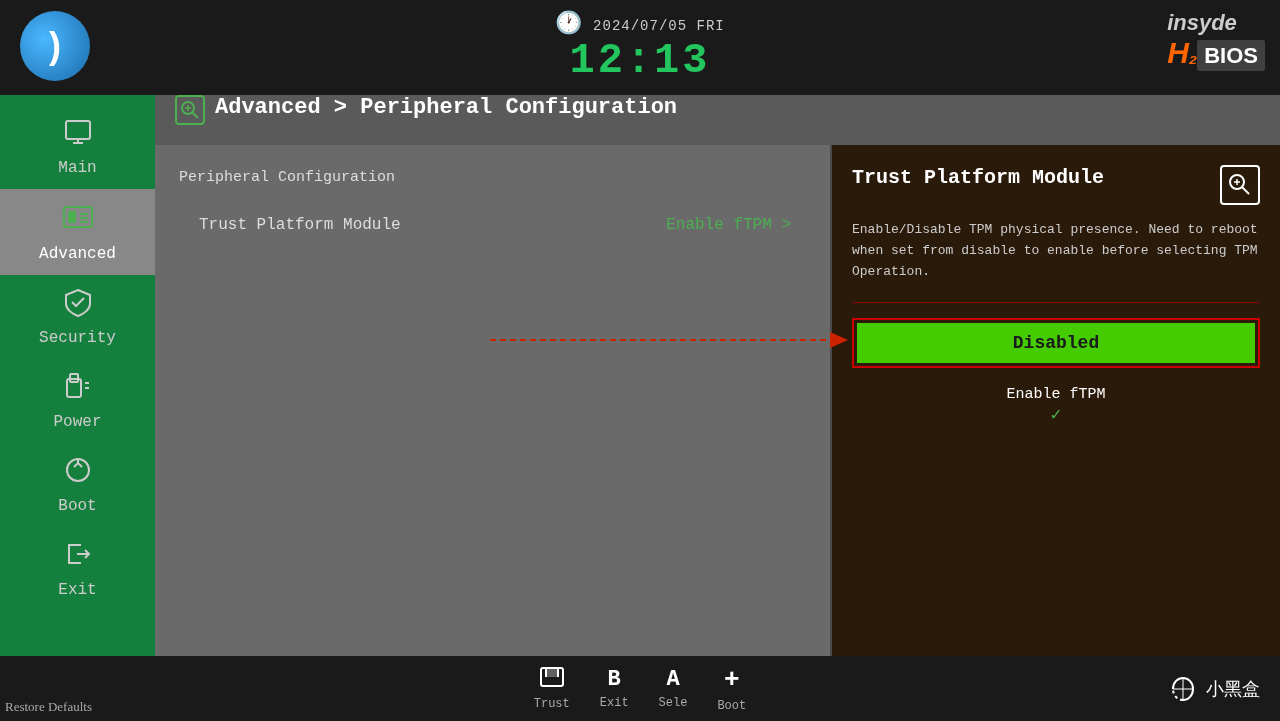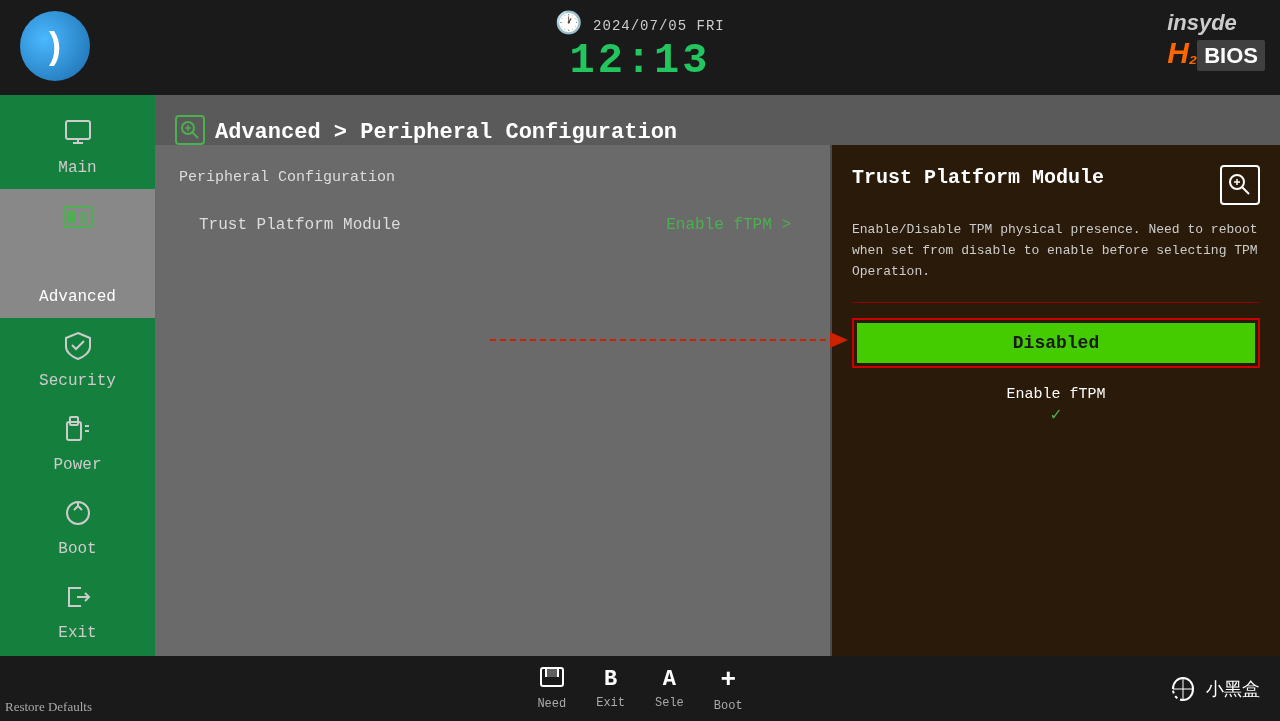--- a/index.html
+++ b/index.html
@@ -109,38 +109,37 @@
       align-items: center;
       padding: 12px 5px;
       color: #ccc;
       cursor: pointer;
       font-size: 16px;
     }
 
     .sidebar-item.active {
       background: #888;
       color: white;
-      gap: 43px;
     }
 
     .sidebar-item .icon {
       font-size: 28px;
       margin-bottom: 4px;
     }
 
     
     .breadcrumb-bar {
       position: absolute;
       top: 95px;
       left: 155px;
       right: 0;
       height: 50px;
       background: #5a5a5a;
       display: flex;
-      align-items: flex-end;
+      align-items: flex-start;
       padding: 0 20px;
       gap: 10px;
     }
 
     .breadcrumb-icon {
       width: 30px;
       height: 30px;
       border: 2px solid #4CAF50;
       border-radius: 4px;
       display: flex;
@@ -522,21 +521,21 @@
 
   <div class="footer-item">
     <span class="footer-icon">
       <svg width="24" height="20" viewBox="0 0 24 20" fill="none">
         <rect x="1" y="1" width="22" height="18" rx="2" stroke="white" stroke-width="2" fill="none"></rect>
         <line x1="6" y1="1" x2="6" y2="10" stroke="white" stroke-width="2"></line>
         <line x1="18" y1="1" x2="18" y2="10" stroke="white" stroke-width="2"></line>
         <rect x="6" y="1" width="12" height="9" fill="white" opacity="0.3"></rect>
       </svg>
     </span>
-    <span class="footer-label">Need</span>
+    <span class="footer-label">Trust</span>
   </div>
 
   <div class="footer-item">
     <span class="footer-icon" style="font-weight:bold;font-size:22px">B</span>
     <span class="footer-label">Exit</span>
   </div>
 
   <div class="footer-item">
     <span class="footer-icon" style="font-weight:bold;font-size:22px">A</span>
     <span class="footer-label">Sele</span>

